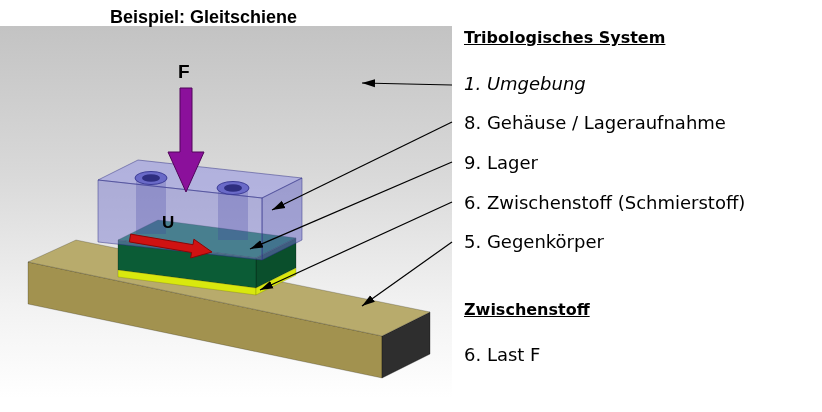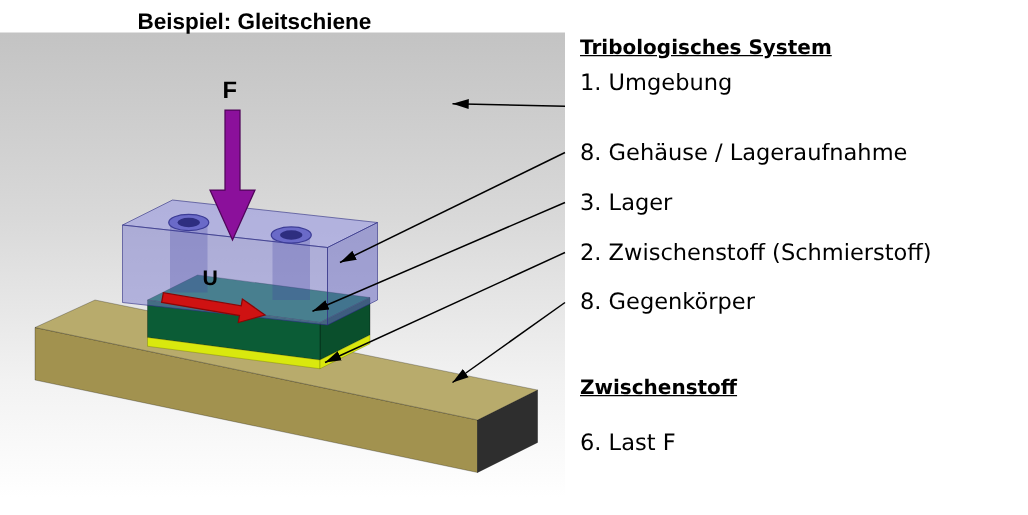--- a/index.html
+++ b/index.html
@@ -70,23 +70,23 @@
     <line x1="452" y1="122" x2="272" y2="210" stroke-width="1.2" marker-end="url(#ah)" stroke="#000000"></line>
     <line x1="452" y1="162" x2="250" y2="249" stroke-width="1.2" marker-end="url(#ah)" stroke="#000000"></line>
     <line x1="452" y1="202" x2="260" y2="290" stroke-width="1.2" marker-end="url(#ah)" stroke="#000000"></line>
     <line x1="452" y1="242" x2="362" y2="306" stroke-width="1.2" marker-end="url(#ah)" stroke="#000000"></line>
   </svg>
 
   <div class="caption">Beispiel: Gleitschiene</div>
 
   <div class="rp rp-title" style="top:28px;">Tribologisches System</div>
 
-  <div class="rp rp-item" style="top:56px;">1. Umgebung</div>
+  <div class="rp rp-item" style="top:73px;font-style:italic;">1. Umgebung</div>
   <div class="rp rp-item" style="top:112px;">8. Gehäuse / Lageraufnahme</div>
-  <div class="rp rp-item" style="top:152px;">3. Lager</div>
-  <div class="rp rp-item" style="top:192px;">2. Zwischenstoff (Schmierstoff)</div>
-  <div class="rp rp-item" style="top:231px;">8. Gegenkörper</div>
+  <div class="rp rp-item" style="top:152px;">9. Lager</div>
+  <div class="rp rp-item" style="top:192px;">6. Zwischenstoff (Schmierstoff)</div>
+  <div class="rp rp-item" style="top:231px;">5. Gegenkörper</div>
 
   <div class="rp rp-title" style="top:300px;">Zwischenstoff</div>
 
   <div class="rp rp-item" style="top:344px;">6. Last F</div>
 
 </div>
 
 </body></html>

